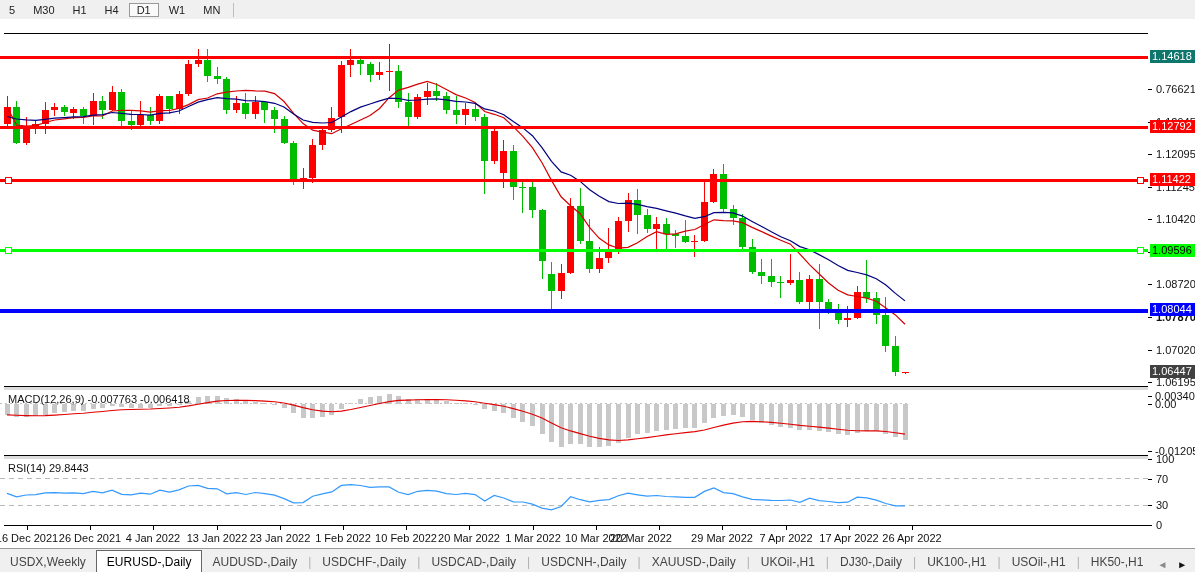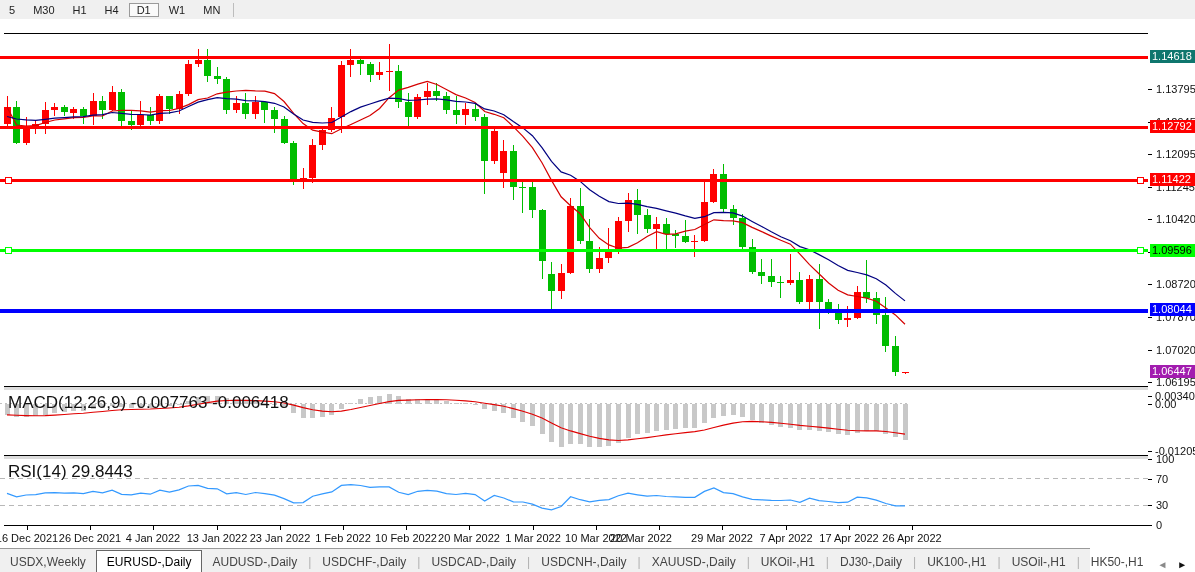--- a/index.html
+++ b/index.html
@@ -13,32 +13,32 @@
   .tbsep{width:1px;height:14px;background:#bdbdbd;margin:0 4px;}
   
   #chart-region{position:absolute;left:0;top:19px;width:1195px;height:529px;background:#fff;}
   .bline{position:absolute;background:#000;}
   .sizer{position:absolute;left:4px;width:1144px;height:3px;background:#dcdcdc;border-top:1px solid #000;border-bottom:1px solid #000;}
   .pane{position:absolute;left:0;background:#fff;}
   .pane svg{display:block;}
   #chart-title{position:absolute;left:8px;top:18px;font-size:12px;color:#0b0b2e;white-space:nowrap;z-index:30;}
   #chart-title .tri{display:inline-block;font-size:8px;margin-right:6px;color:#000;vertical-align:1px;}
   #chart-title b{font-weight:normal;margin-right:10px;}
-  .indlabel{position:absolute;left:8px;font-size:17px;color:#111;z-index:30;white-space:nowrap;}
+  .indlabel{position:absolute;left:8px;font-size:11px;color:#111;z-index:30;white-space:nowrap;}
   
   #axis{position:absolute;left:1148px;top:0;width:47px;height:529px;background:#fff;font-size:11px;color:#111;}
   .tickdash{position:absolute;left:0;width:4px;height:1px;background:#000;}
   .ticklbl{position:absolute;left:8px;white-space:nowrap;}
   .badge{position:absolute;left:2px;width:44px;height:13px;line-height:13px;text-align:left;
     padding-left:2px;font-size:11px;z-index:5;}
   
   .datelbl{position:absolute;font-size:11px;color:#111;white-space:nowrap;transform:translateX(-50%);}
   .datetick{position:absolute;width:1px;height:4px;background:#000;}
   
-  #tabbar{position:absolute;left:0;top:548px;width:1090px;height:24px;background:#f0f0f0;
+  #tabbar{position:absolute;left:0;top:548px;width:1195px;height:24px;background:#f0f0f0;
     border-top:1px solid #9a9a9a;display:flex;align-items:flex-end;font-size:12px;color:#444;}
   .tab{padding:3px 10px 4px 10px;white-space:nowrap;cursor:default;}
   .tab.active{background:#fff;border:1px solid #666;border-bottom:none;color:#000;margin-top:-1px;padding-top:4px;}
   .tabsep{color:#b0b0b0;padding:0 1px 4px 1px;}
   #tabarrows{margin-left:auto;display:flex;align-items:center;gap:10px;padding:0 10px 3px 4px;font-size:10px;}
   #arrow-left{color:#8a8a8a;}
   #arrow-right{color:#111;}
 </style>
 </head>
 <body>
@@ -415,45 +415,45 @@
         <div class="datetick" style="left: 786px; top: 507px;"></div>
         <div class="datelbl" style="left: 786px; top: 513px;">7 Apr 2022</div>
         <div class="datetick" style="left: 849px; top: 507px;"></div>
         <div class="datelbl" style="left: 849px; top: 513px;">17 Apr 2022</div>
         <div class="datetick" style="left: 912px; top: 507px;"></div>
         <div class="datelbl" style="left: 912px; top: 513px;">26 Apr 2022</div>
       </div>
 
     <div id="axis">
         <div class="tickdash" style="top: 70px;"></div>
-        <div class="ticklbl" style="top: 64px;">1.13795</div>
+        <div class="ticklbl" style="top: 64px;">0.76621</div>
         <div class="tickdash" style="top: 103px;"></div>
         <div class="ticklbl" style="top: 97px;">1.12945</div>
         <div class="tickdash" style="top: 135px;"></div>
         <div class="ticklbl" style="top: 129px;">1.12095</div>
         <div class="tickdash" style="top: 168px;"></div>
         <div class="ticklbl" style="top: 162px;">1.11245</div>
         <div class="tickdash" style="top: 200px;"></div>
         <div class="ticklbl" style="top: 194px;">1.10420</div>
         <div class="tickdash" style="top: 233px;"></div>
         <div class="ticklbl" style="top: 227px;">1.09570</div>
         <div class="tickdash" style="top: 265px;"></div>
         <div class="ticklbl" style="top: 259px;">1.08720</div>
         <div class="tickdash" style="top: 298px;"></div>
-        <div class="ticklbl" style="top: 292px;">1.07870</div>
+        <div class="ticklbl" style="top: 292px; font-weight: bold;">1.07870</div>
         <div class="tickdash" style="top: 331px;"></div>
         <div class="ticklbl" style="top: 325px;">1.07020</div>
         <div class="tickdash" style="top: 363px;"></div>
         <div class="ticklbl" style="top: 357px; text-align: center;">1.06195</div>
         <div class="badge" style="top: 31px; background: #0f766e; color: rgb(255, 255, 255);">1.14618</div>
         <div class="badge" style="top: 101px; background: rgb(255, 0, 0); color: rgb(255, 255, 255);">1.12792</div>
         <div class="badge" style="top: 154px; background: rgb(255, 0, 0); color: rgb(255, 255, 255);">1.11422</div>
         <div class="badge" style="top: 225px; background: rgb(0, 255, 0); color: rgb(0, 0, 0);">1.09596</div>
         <div class="badge" style="top: 284px; background: rgb(0, 0, 255); color: rgb(255, 255, 255);">1.08044</div>
-        <div class="badge" style="top: 346px; background: #a21caf; color: rgb(255, 255, 255);">1.06447</div>
+        <div class="badge" style="top: 346px; background: #404040; color: rgb(255, 255, 255);">1.06447</div>
         <div class="tickdash" style="top: 377px;"></div>
         <div class="ticklbl" style="left: 7px; top: 371px;">0.003408</div>
         <div class="tickdash" style="top: 385px;"></div>
         <div class="ticklbl" style="left: 7px; top: 379px;">0.00</div>
         <div class="tickdash" style="top: 432px;"></div>
         <div class="ticklbl" style="left: 7px; top: 426px;">-0.012058</div>
         <div class="tickdash" style="top: 440px;"></div>
         <div class="ticklbl" style="top: 434px;">100</div>
         <div class="tickdash" style="top: 460px;"></div>
         <div class="ticklbl" style="top: 454px;">70</div>

